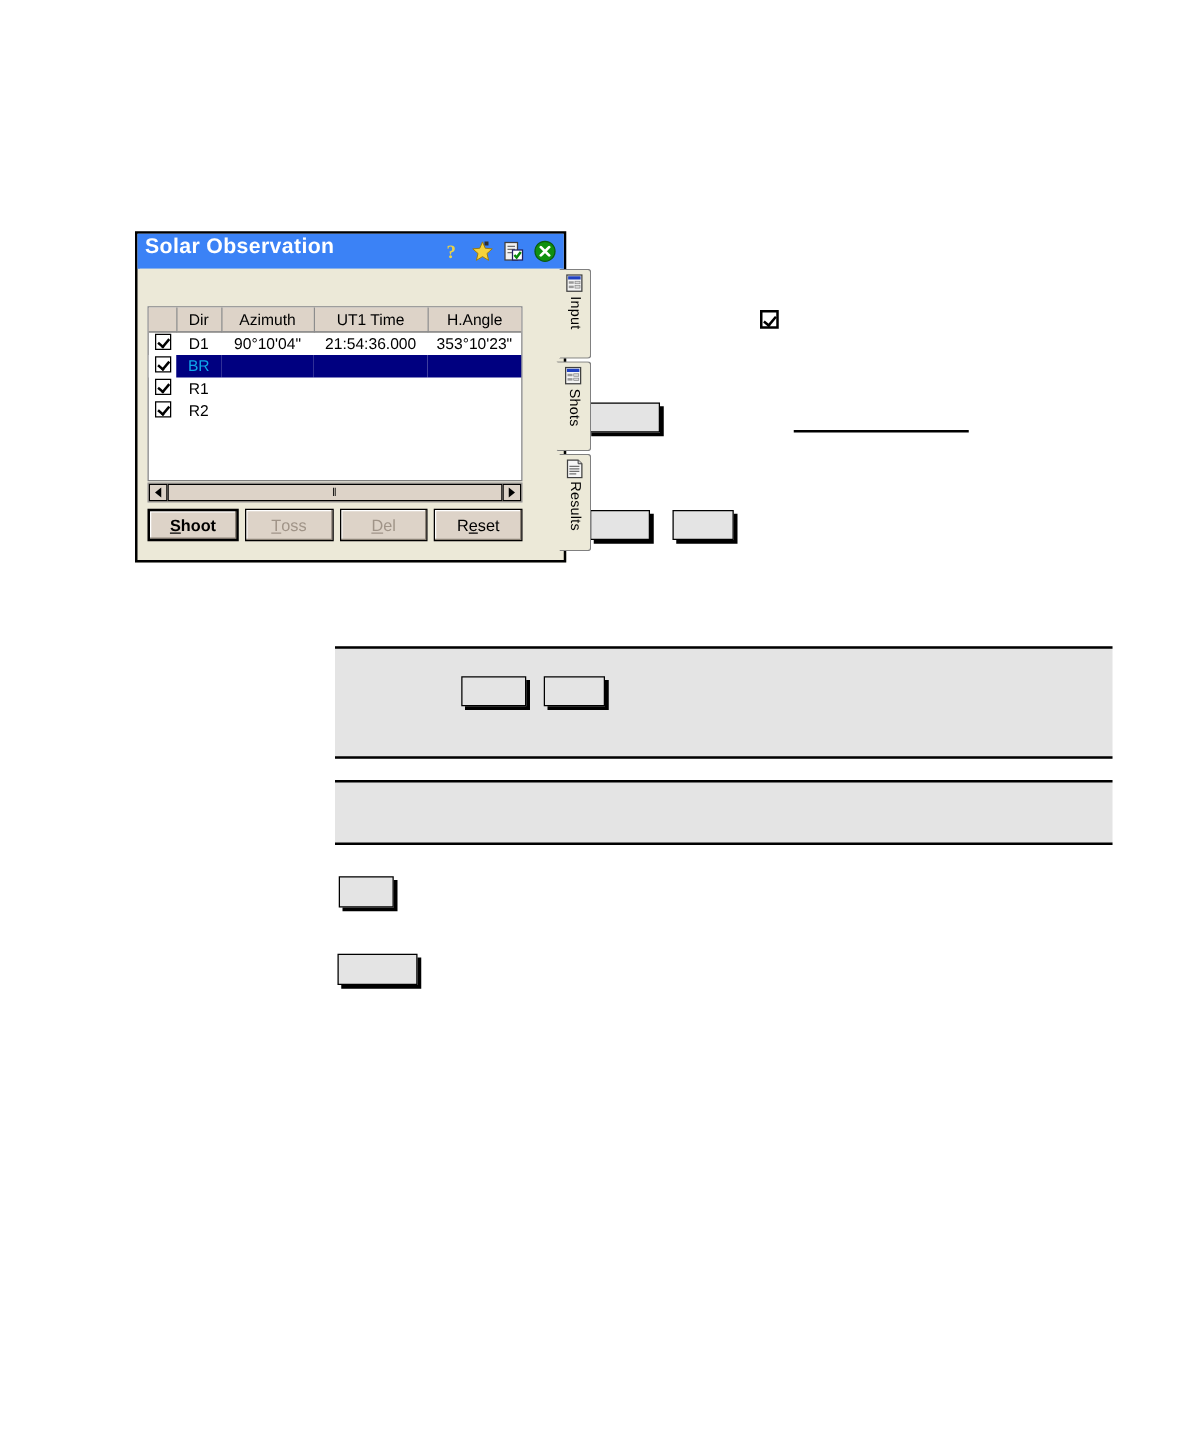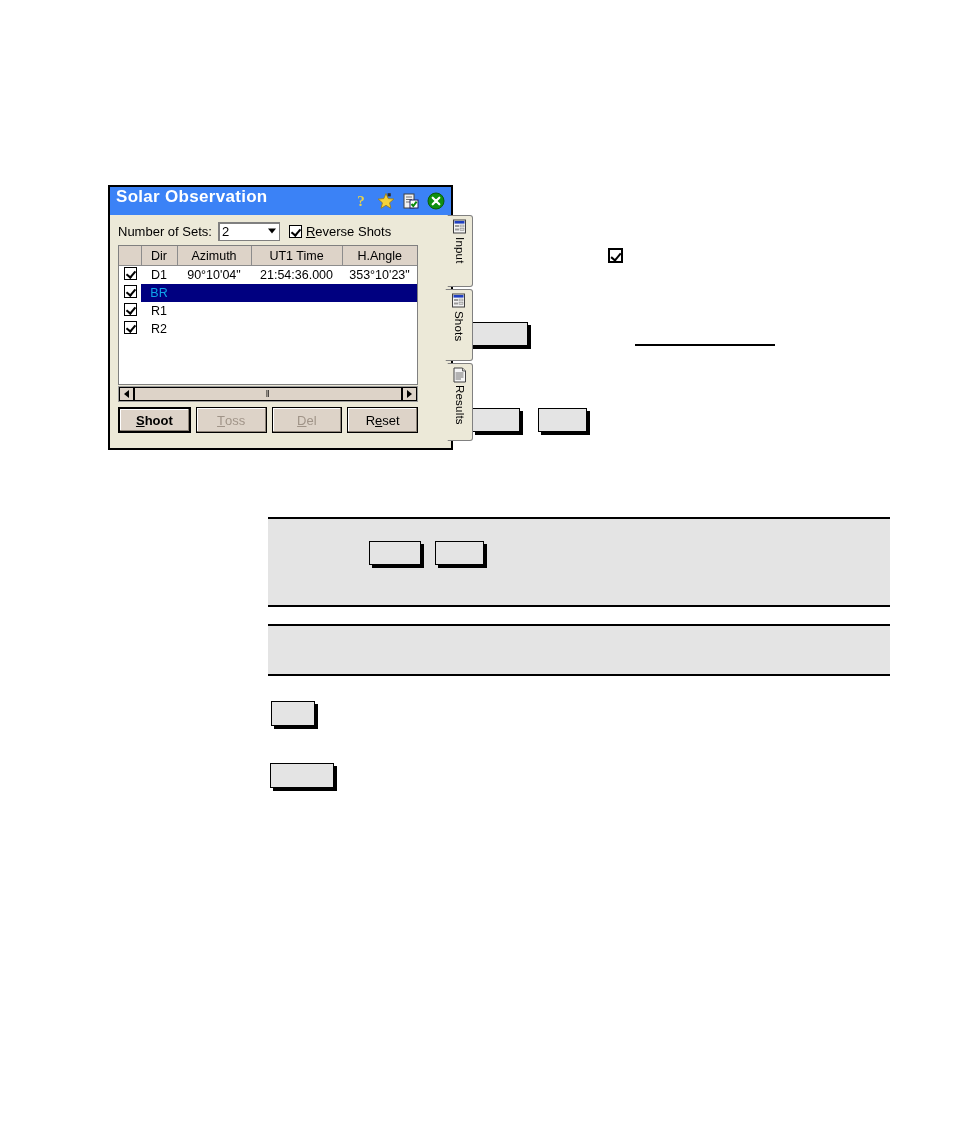--- a/index.html
+++ b/index.html
@@ -368,33 +368,20 @@
           <circle cx="9" cy="9" r="8" fill="#109010" stroke="#0a5c0a" stroke-width="1"></circle>
           <path d="M5.7 5.7 L12.3 12.3 M12.3 5.7 L5.7 12.3" stroke="#ffffff" stroke-width="2.2" stroke-linecap="round"></path>
         </svg>
       </span>
 
     </span>
   </div>
 
   <div id="dlg-body">
 
-    <div id="control-row">
-      <span id="sets-label">Number of Sets:</span>
-
-      <div id="sets-combo">
-        <span id="sets-value">2</span>
-        <span id="combo-arrow"></span>
-      </div>
-
-      <div id="reverse-wrap">
-        <span class="chk checked"></span>
-        <span id="reverse-label"><span class="acc">R</span><span>everse Shots</span></span>
-      </div>
-    </div>
 
     <div id="grid">
       <table class="shots">
         <colgroup>
           <col style="width:22px">
             <col style="width:36px">
             <col style="width:74px">
             <col style="width:91px">
             <col style="width:75px">
         </colgroup>

